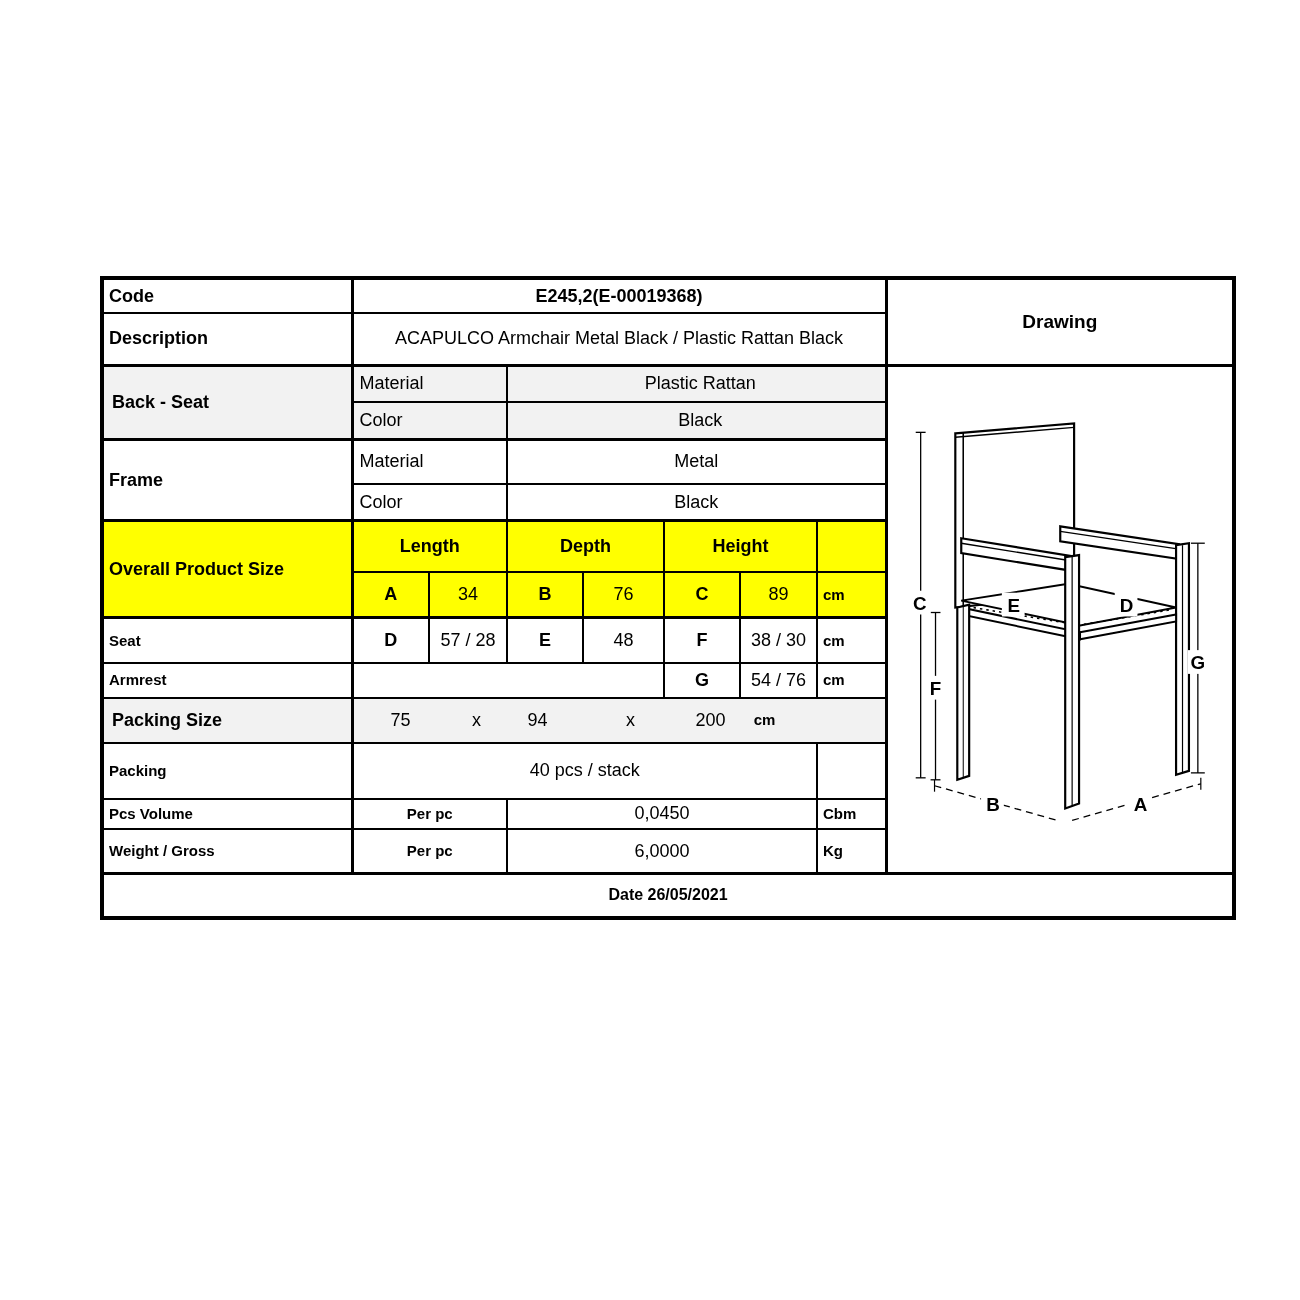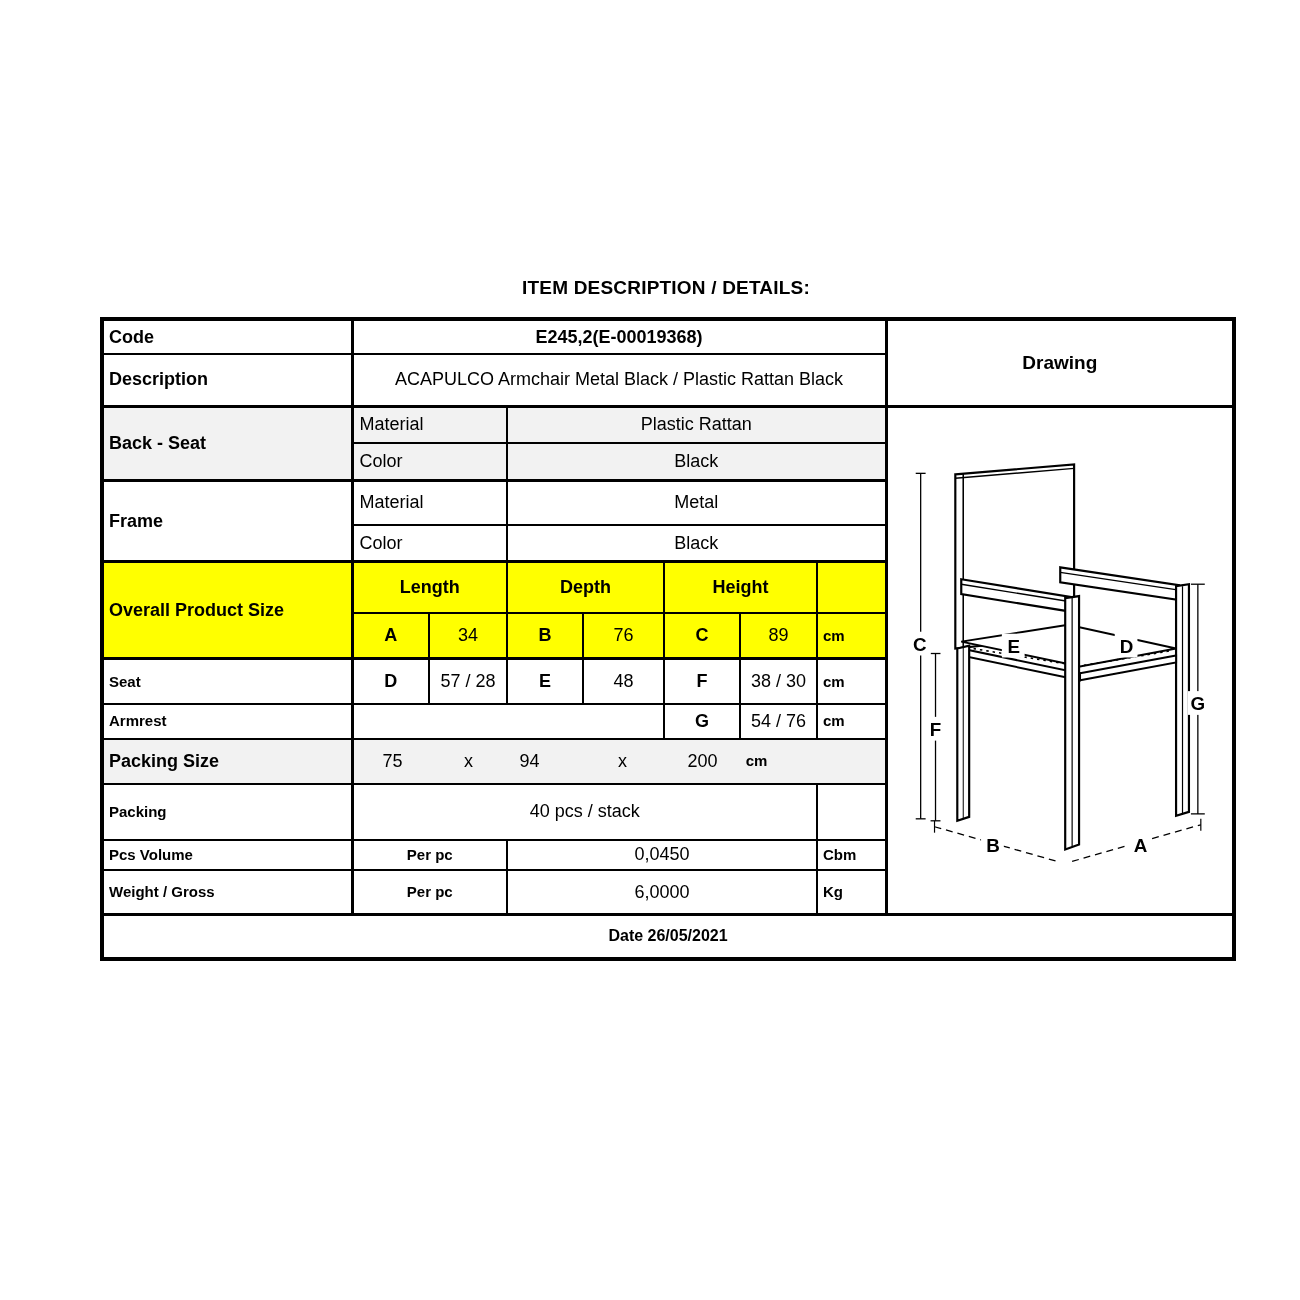--- a/index.html
+++ b/index.html
@@ -27,39 +27,38 @@
     border:2px solid var(--ink,#000);
     padding:0;vertical-align:middle;font-size:18px;line-height:1.05;
     overflow:hidden;white-space:nowrap;
   }
   .lbl{text-align:left;padding-left:5px;font-weight:bold;border-right-width:3px;}
   .big{font-size:18px;}
   .sm{font-size:15px;}
   .c{text-align:center;}
   .b{font-weight:bold;}
   .unit{font-weight:bold;font-size:15px;text-align:left;padding-left:5px;}
-  .bg-gray{background:var(--gray,#f2f2f2);}
+  .bg-gray{background:var(--gray,#f2f2f2);padding-left:8px;}
   .bg-yellow{background:var(--yellow,#ffff00);}
   tr.tthick>td{border-top-width:3px;}
   tr.tthin>td{border-top-width:1px;}
   .drawhead{border-left-width:3px;font-weight:bold;text-align:center;font-size:19px;margin-left:16px;}
   .drawcell{border-left-width:3px;padding:0;vertical-align:top;}
   .drawcell svg{display:block;width:100%;height:100%;}
   .ps{position:relative;height:41px;}
   .ps span{position:absolute;top:50%;transform:translate(-50%,-50%);font-size:18px;}
   .ps .u{font-weight:bold;font-size:15px;}
   .datecell{font-weight:bold;font-size:16px;text-align:center;}
   svg text{font-family:"Liberation Sans", sans-serif;font-weight:bold;font-size:19px;fill:var(--ink,#000);}
 </style>
 </head>
 <body>
 
 <div class="page">
   <div class="sheet">
-    <div class="title">ITEM DESCRIPTION / DETAILS:</div>
 
     <table class="spec">
       <colgroup>
         <col style="width:250px">
           <col style="width:77px">
           <col style="width:78px">
         <col style="width:76px">
           <col style="width:81px">
           <col style="width:76px">
         <col style="width:77px">

